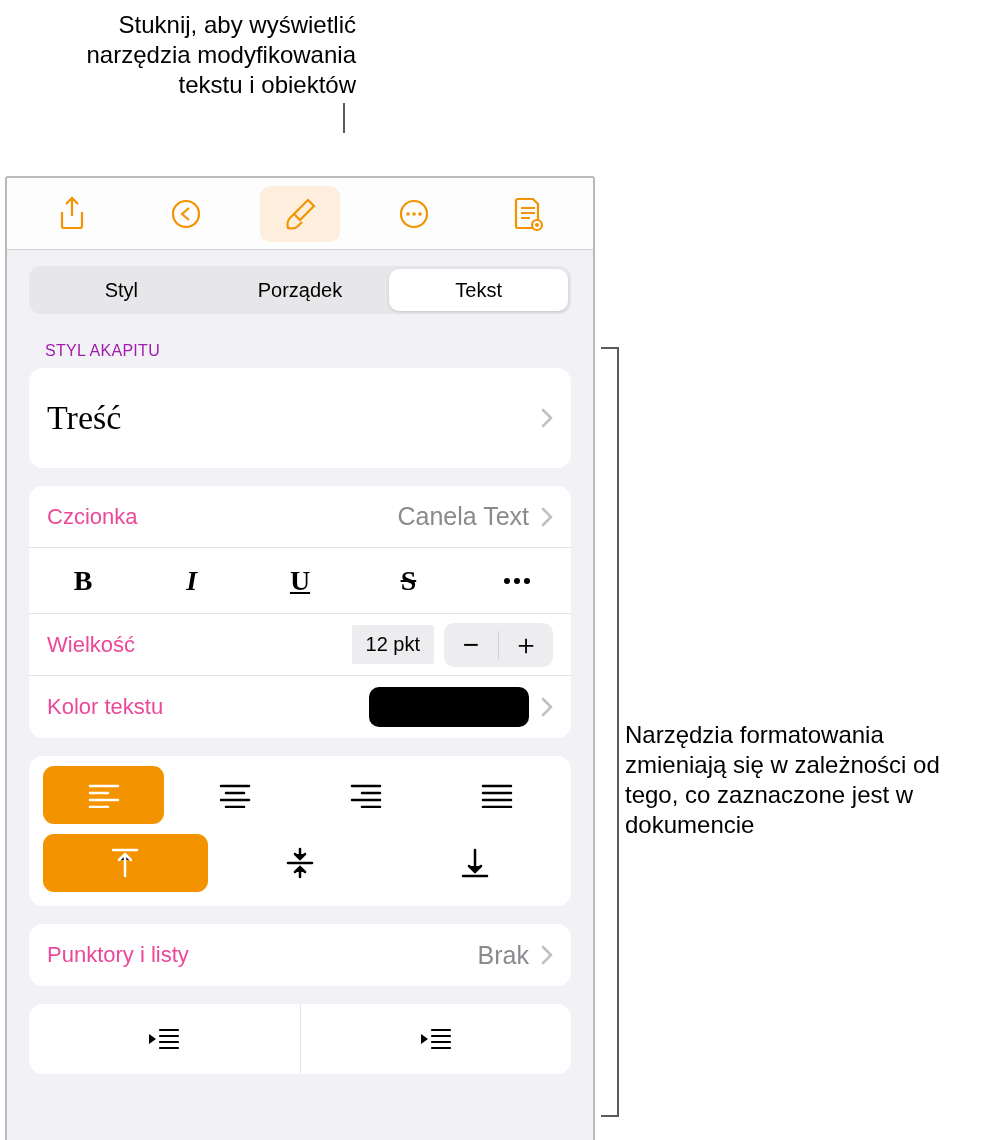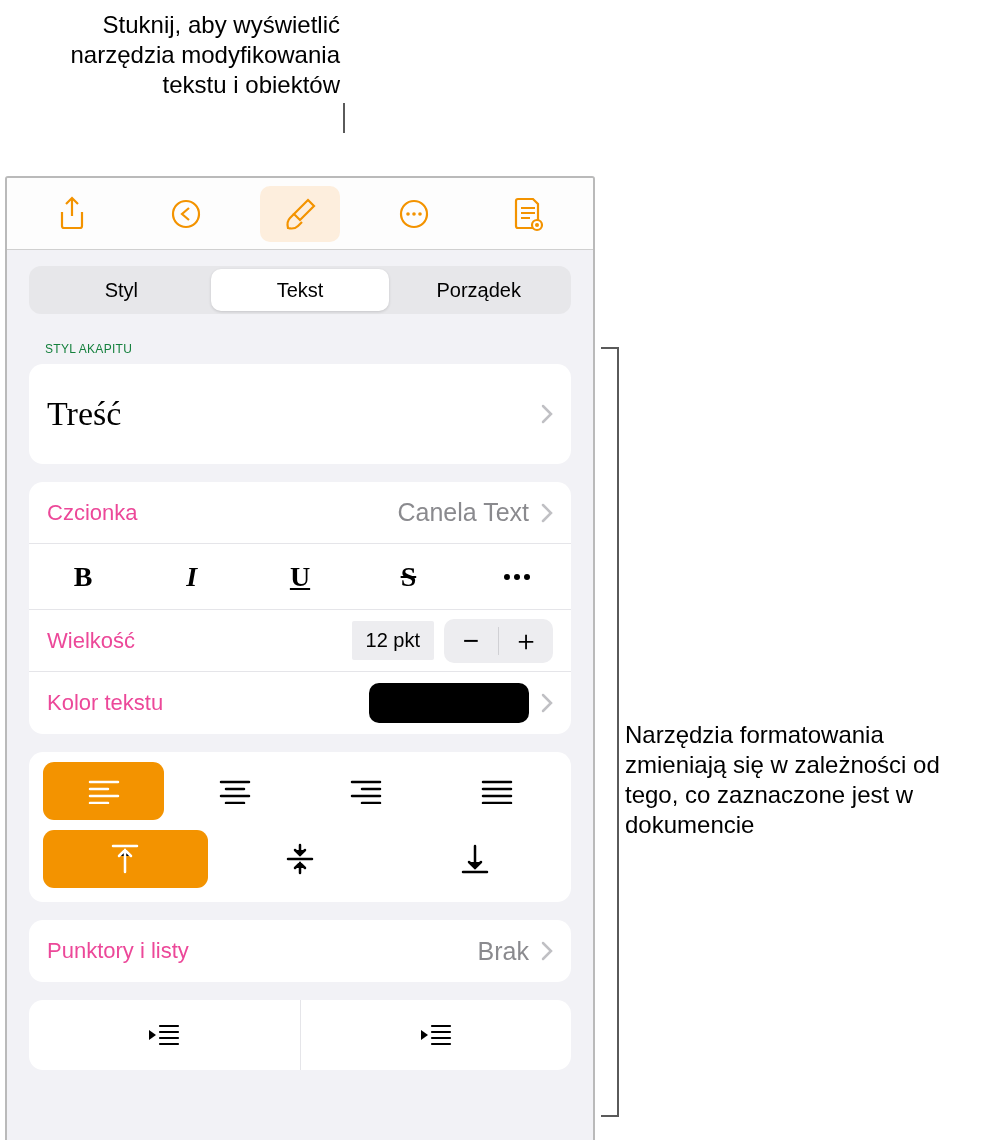--- a/index.html
+++ b/index.html
@@ -8,21 +8,21 @@
     font-family: -apple-system, "Helvetica Neue", Helvetica, Arial, sans-serif;
     background: #fff;
     color: #000;
     width: 999px;
     height: 1140px;
     position: relative;
   }
   .callout-top {
     position: absolute;
     top: 10px;
-    left: 0;
+    left: 16px;
     width: 340px;
     text-align: right;
     font-size: 24px;
     line-height: 1.25;
     color: #000;
   }
   .callout-top-line {
     position: absolute;
     top: 103px;
     left: 343px;
@@ -97,22 +97,22 @@
     font-size: 20px;
     color: #000;
     border-radius: 10px;
   }
   .seg-tab.active {
     background: #fff;
     box-shadow: 0 1px 3px rgba(0,0,0,0.15);
     font-weight: 500;
   }
   .section-header {
-    font-size: 12px;
-    color: #15803d;
+    font-size: 16px;
+    color: #a21caf;
     text-transform: uppercase;
     letter-spacing: 0.3px;
     margin: 28px 38px 8px 38px;
   }
   .card {
     background: #fff;
     border-radius: 14px;
     margin: 0 22px 18px 22px;
     overflow: hidden;
   }
@@ -267,22 +267,22 @@
         <path class="icon-orange" d="M7 3 h15 l5 5 v22 a2 2 0 0 1 -2 2 h-18 a2 2 0 0 1 -2 -2 v-25 a2 2 0 0 1 2 -2 z"></path>
         <path class="icon-orange" d="M10 12 h14 M10 17 h14 M10 22 h9"></path>
         <circle cx="26" cy="29" r="5" fill="#fff" stroke="#f39300" stroke-width="2.2"></circle>
         <circle cx="26" cy="29" r="2" fill="#f39300"></circle>
       </svg>
     </div>
   </div>
 
   <div class="seg-tabs">
     <div class="seg-tab">Styl</div>
+    <div class="seg-tab">Porządek</div>
     <div class="seg-tab active">Tekst</div>
-    <div class="seg-tab">Porządek</div>
   </div>
 
   <div class="section-header">STYL AKAPITU</div>
 
   <div class="card tall">
     <div class="row">
       <span class="paragraph-style">Treść</span>
       <span class="chevron" style="margin-left:auto">
         <svg width="12" height="20" viewBox="0 0 12 20">
             <path d="M2 2 l8 8 l-8 8" stroke="#c0c0c4" stroke-width="2.5" fill="none" stroke-linecap="round"></path>

